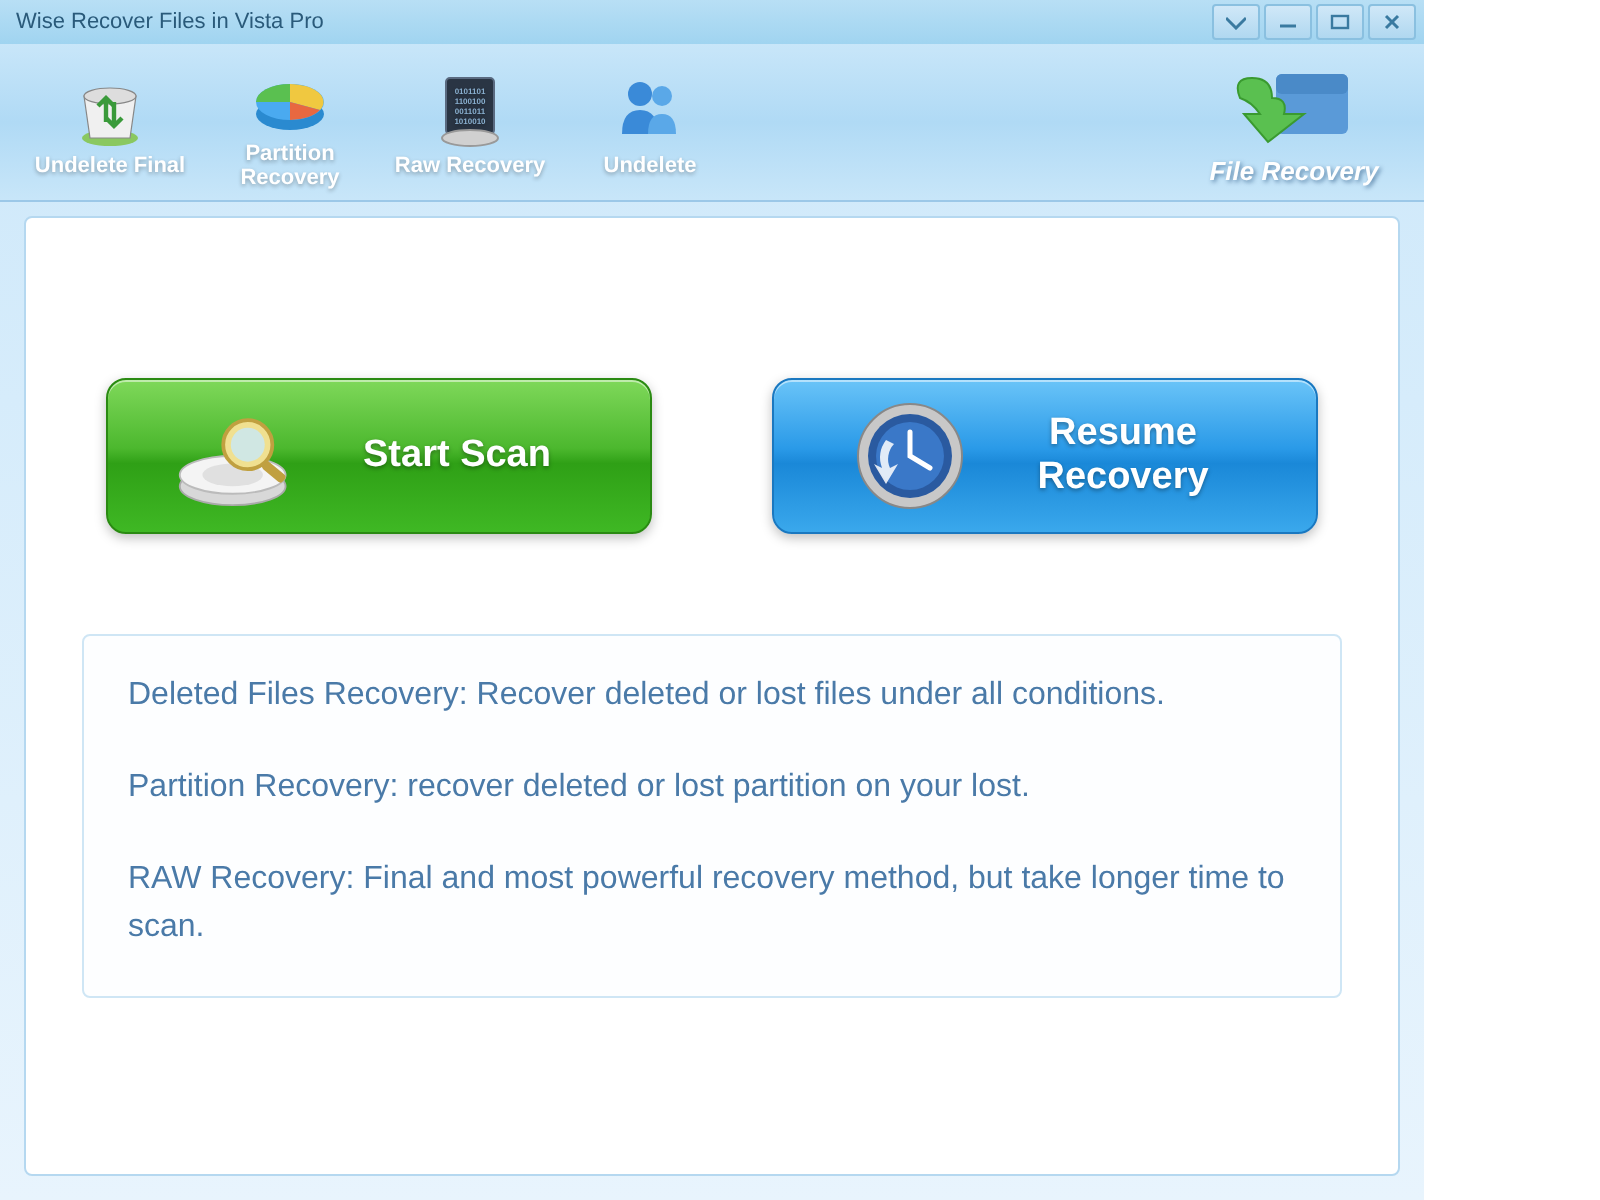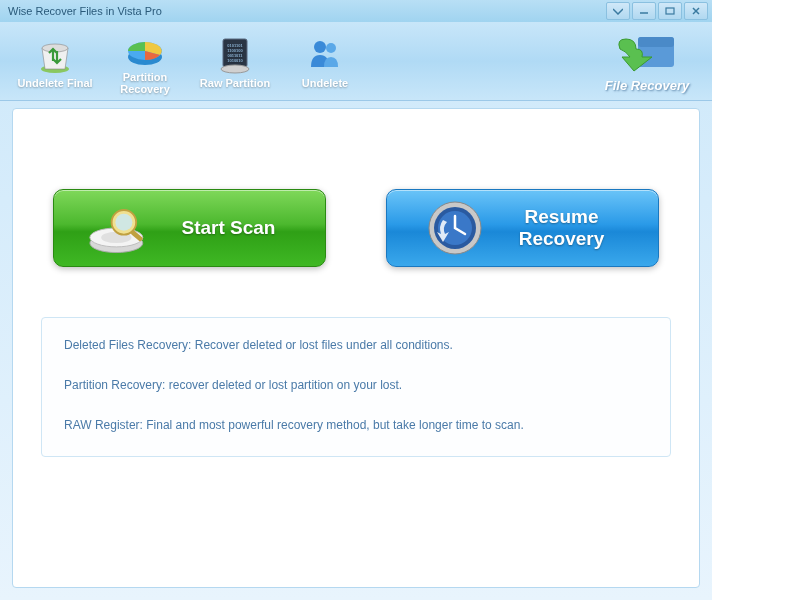--- a/index.html
+++ b/index.html
@@ -122,21 +122,21 @@
 .bigbtn .blabel {
   flex: 1;
   text-align: center;
 }
 .infobox {
   margin: 10px 28px;
   border: 1px solid #cfe6f5;
   border-radius: 4px;
   background: #fdfeff;
   padding: 18px 22px;
-  font-size: 12px;
+  font-size: 16px;
   color: #4a7aa8;
   line-height: 1.5;
 }
 .infobox .line {
   margin-bottom: 22px;
 }
 .infobox .line:last-child { margin-bottom: 4px; }
 </style>
 </head>
 <body>
@@ -201,21 +201,21 @@
       <div class="icon">
         <svg width="42" height="42" viewBox="0 0 42 42">
           <rect x="9" y="6" width="24" height="28" rx="2" fill="#2a3544" stroke="#5a6a80"></rect>
           <text x="21" y="14" font-size="4" fill="#8ab0d0" text-anchor="middle">0101101</text>
           <text x="21" y="19" font-size="4" fill="#8ab0d0" text-anchor="middle">1100100</text>
           <text x="21" y="24" font-size="4" fill="#8ab0d0" text-anchor="middle">0011011</text>
           <text x="21" y="29" font-size="4" fill="#8ab0d0" text-anchor="middle">1010010</text>
           <ellipse cx="21" cy="36" rx="14" ry="4" fill="#d0d0d0" stroke="#999"></ellipse>
         </svg>
       </div>
-      <div>Raw Partition</div>
+      <div>Raw Recovery</div>
     </div>
 
     <div class="toolbtn">
       <div class="icon">
         <svg width="42" height="42" viewBox="0 0 42 42">
           <circle cx="16" cy="14" r="6" fill="#3a8ad8"></circle>
           <path d="M7 34 Q7 22 16 22 Q25 22 25 34 Z" fill="#3a8ad8"></path>
           <circle cx="27" cy="15" r="5" fill="#5aa8e8"></circle>
           <path d="M20 34 Q20 24 27 24 Q34 24 34 34 Z" fill="#5aa8e8"></path>
         </svg>
@@ -261,17 +261,17 @@
             <path d="M18 22 A15 15 0 0 0 16 36 L12 34 L18 44 L24 34 L20 36 A11 11 0 0 1 22 24 Z" fill="#fff" opacity="0.85"></path>
           </svg>
         </div>
         <div class="blabel">Resume Recovery</div>
       </div>
     </div>
 
     <div class="infobox">
       <div class="line">Deleted Files Recovery: Recover deleted or lost files  under all conditions.</div>
       <div class="line">Partition Recovery: recover deleted or lost partition on your lost.</div>
-      <div class="line">RAW Register: Final and most powerful recovery method, but take longer time to scan.</div>
+      <div class="line">RAW Recovery: Final and most powerful recovery method, but take longer time to scan.</div>
     </div>
   </div>
 
 </div>
 
 </body></html>

